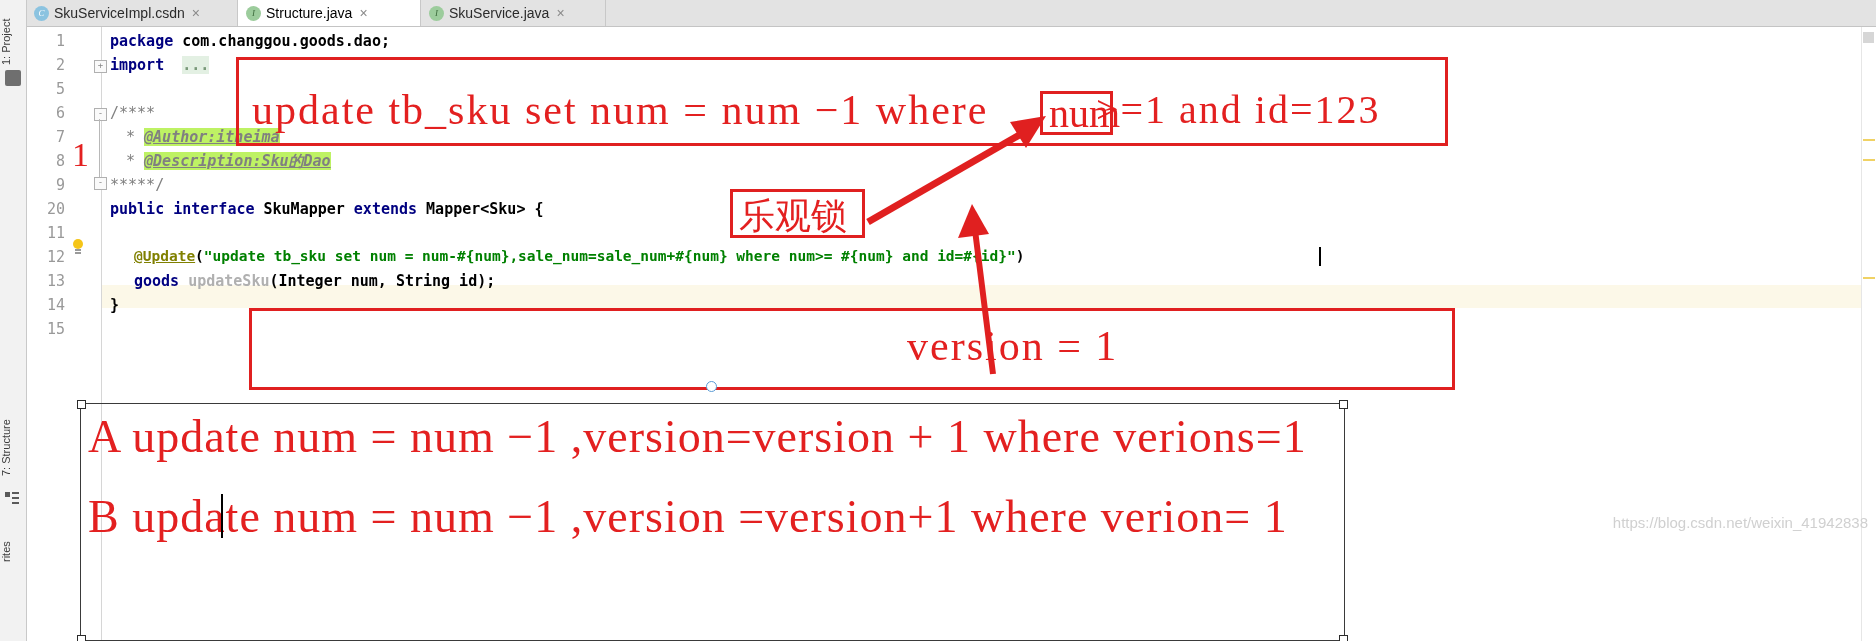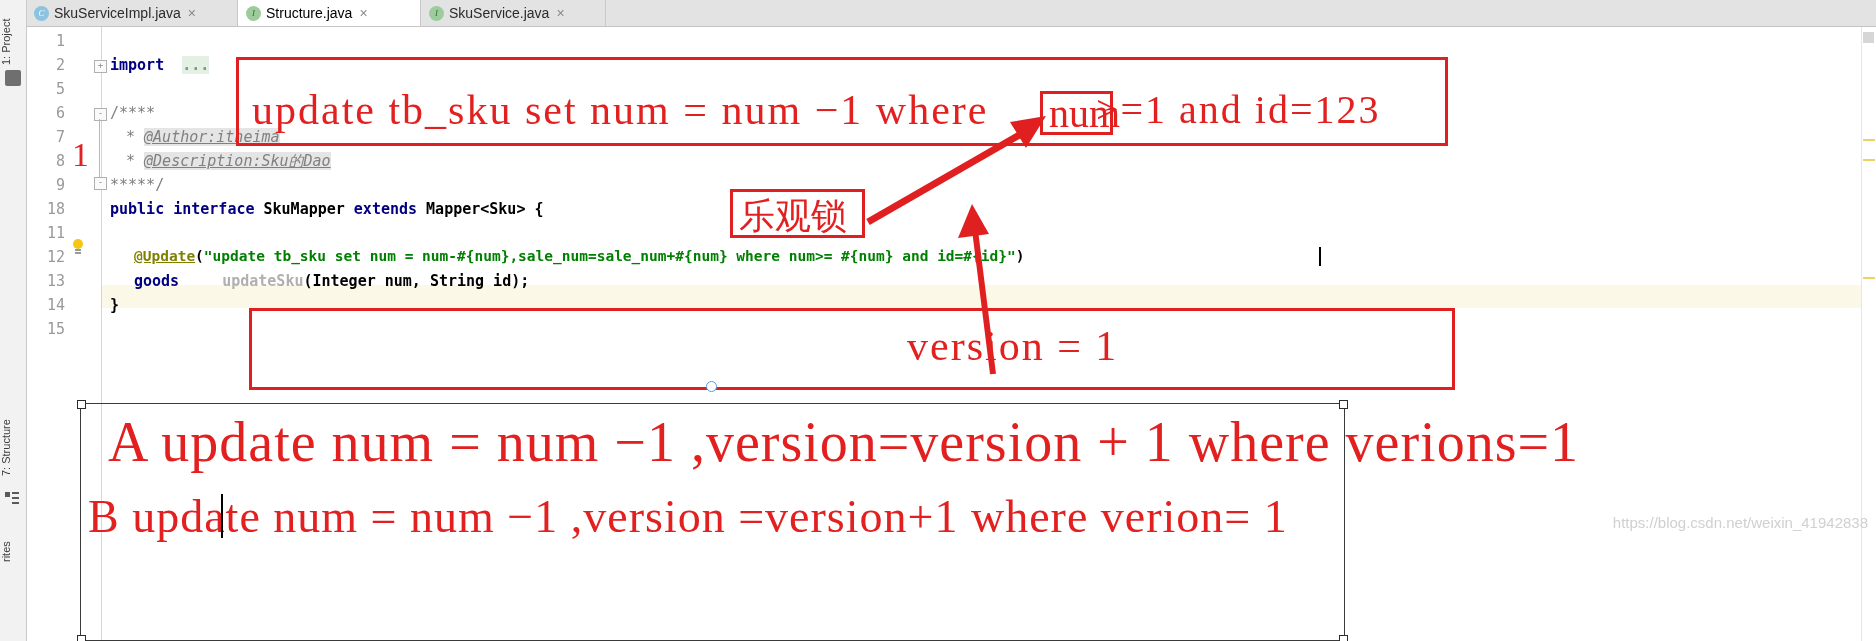--- a/index.html
+++ b/index.html
@@ -82,24 +82,24 @@
     box-shadow:0 3px 0 #9a9a9a;
   }
   #code{
     position:absolute;left:76px;top:0;right:0;bottom:0;
     font-family:"DejaVu Sans Mono", monospace;font-size:15px;
   }
   .cl{position:absolute;left:8px;white-space:pre;}
   .kw{color:#000080;font-weight:bold;}
   .plain{color:#000000;font-weight:bold;}
   .cmt{color:#808080;}
-  .cmt-tag{color:#808080;font-style:italic;font-weight:normal;text-decoration:underline;background:#e5e5e5;}
+  .cmt-tag{color:#808080;font-style:italic;font-weight:bold;text-decoration:underline;background:#bef264;}
   .ann{color:#808000;font-weight:bold;text-decoration:underline;}
   .str{color:#008000;font-weight:bold;}
-  .meth{color:#b0b0b0;font-weight:bold;margin-left:34px;}
+  .meth{color:#b0b0b0;font-weight:bold;}
   .dots{background:#e3f0e3;color:#7a9a7a;font-weight:bold;}
   .hl-line{
     position:absolute;left:0;right:0;height:23px;background:#fcf8e8;
   }
   #caret-code{
     position:absolute;width:2px;height:19px;background:#000;
   }
   
   #marker-col{
     position:absolute;right:0;top:0;width:14px;height:100%;background:#ffffff;
@@ -146,21 +146,21 @@
   <div class="vert-label" id="proj-label">1: Project</div>
   <div class="strip-icon" id="proj-icon"></div>
   <div class="vert-label" id="struct-label">7: Structure</div>
   <div class="strip-icon" id="struct-icon"></div>
   <div class="vert-label" id="fav-label">rites</div>
 </div>
 
 <div id="tabbar">
   <div class="tab" style="left:0px;width:212px;">
     <span class="tab-icon c">C</span>
-    <span>SkuServiceImpl.java</span>
+    <span>SkuServiceImpl.csdn</span>
     <span class="tab-close">×</span>
   </div>
   <div class="tab active" style="left:212px;width:183px;">
     <span class="tab-icon i">I</span>
     <span>Structure.java</span>
     <span class="tab-close">×</span>
   </div>
   <div class="tab" style="left:395px;width:185px;">
     <span class="tab-icon i">I</span>
     <span>SkuService.java</span>
@@ -173,38 +173,39 @@
   <div class="hl-line" style="top:259px;"></div>
 
   <div id="gutter">
     <div class="lineno" style="top:6px;">1</div>
     <div class="lineno" style="top:30px;">2</div>
     <div class="lineno" style="top:54px;">5</div>
     <div class="lineno" style="top:78px;">6</div>
     <div class="lineno" style="top:102px;">7</div>
     <div class="lineno" style="top:126px;">8</div>
     <div class="lineno" style="top:150px;">9</div>
-    <div class="lineno" style="top:174px;">18</div>
+    <div class="lineno" style="top:174px;">20</div>
     <div class="lineno" style="top:198px;">11</div>
     <div class="lineno" style="top:222px;">12</div>
     <div class="lineno" style="top:246px;">13</div>
     <div class="lineno" style="top:270px;">14</div>
     <div class="lineno" style="top:294px;">15</div>
 
     <div class="fold" style="top:34px;">+</div>
     <div class="fold" style="top:82px;">-</div>
     <div class="foldline" style="top:93px;height:58px;"></div>
     <div class="fold" style="top:151px;">-</div>
     <div class="bulb" style="top:213px;">
       <span class="glass"></span>
       <span class="base"></span>
     </div>
   </div>
 
   <div id="code">
+    <div class="cl" style="top:6px;"><span class="kw">package</span><span class="plain"> com.changgou.goods.dao;</span></div>
 
     <div class="cl" style="top:30px;"><span class="kw">import</span><span>  </span><span class="dots">...</span></div>
 
     <div class="cl" style="top:78px;"><span class="cmt">/****</span></div>
 
     <div class="cl" style="top:102px;left:24px;"><span class="cmt">* </span><span class="cmt-tag">@Author:itheima</span></div>
 
     <div class="cl" style="top:126px;left:24px;"><span class="cmt">* </span><span class="cmt-tag">@Description:Sku的Dao</span></div>
 
     <div class="cl" style="top:150px;"><span class="cmt">*****/</span></div>
@@ -258,17 +259,17 @@
 <div class="rtxt" style="left:907px;top:322px;font-size:42px;letter-spacing:2px;">version = 1</div>
 
 <div id="rot-handle"></div>
 <div id="sel-box">
   <div class="handle" style="left:-4px;top:-4px;"></div>
   <div class="handle" style="right:-4px;top:-4px;"></div>
   <div class="handle" style="left:-4px;bottom:-4px;"></div>
   <div class="handle" style="right:-4px;bottom:-4px;"></div>
 </div>
 
-<div class="rtxt" style="left:88px;top:410px;font-size:56px;letter-spacing:1px;margin-left:20px;">A update num = num −1 ,version=version + 1 where verions=1</div>
+<div class="rtxt" style="left:88px;top:410px;font-size:46px;letter-spacing:1px;">A update num = num −1 ,version=version + 1 where verions=1</div>
 <div class="rtxt" style="left:88px;top:490px;font-size:46px;letter-spacing:1px;">B update num = num −1 ,version =version+1 where verion= 1</div>
 <div id="caret-b"></div>
 
 <div id="watermark">https://blog.csdn.net/weixin_41942838</div>
 
 </body></html>

